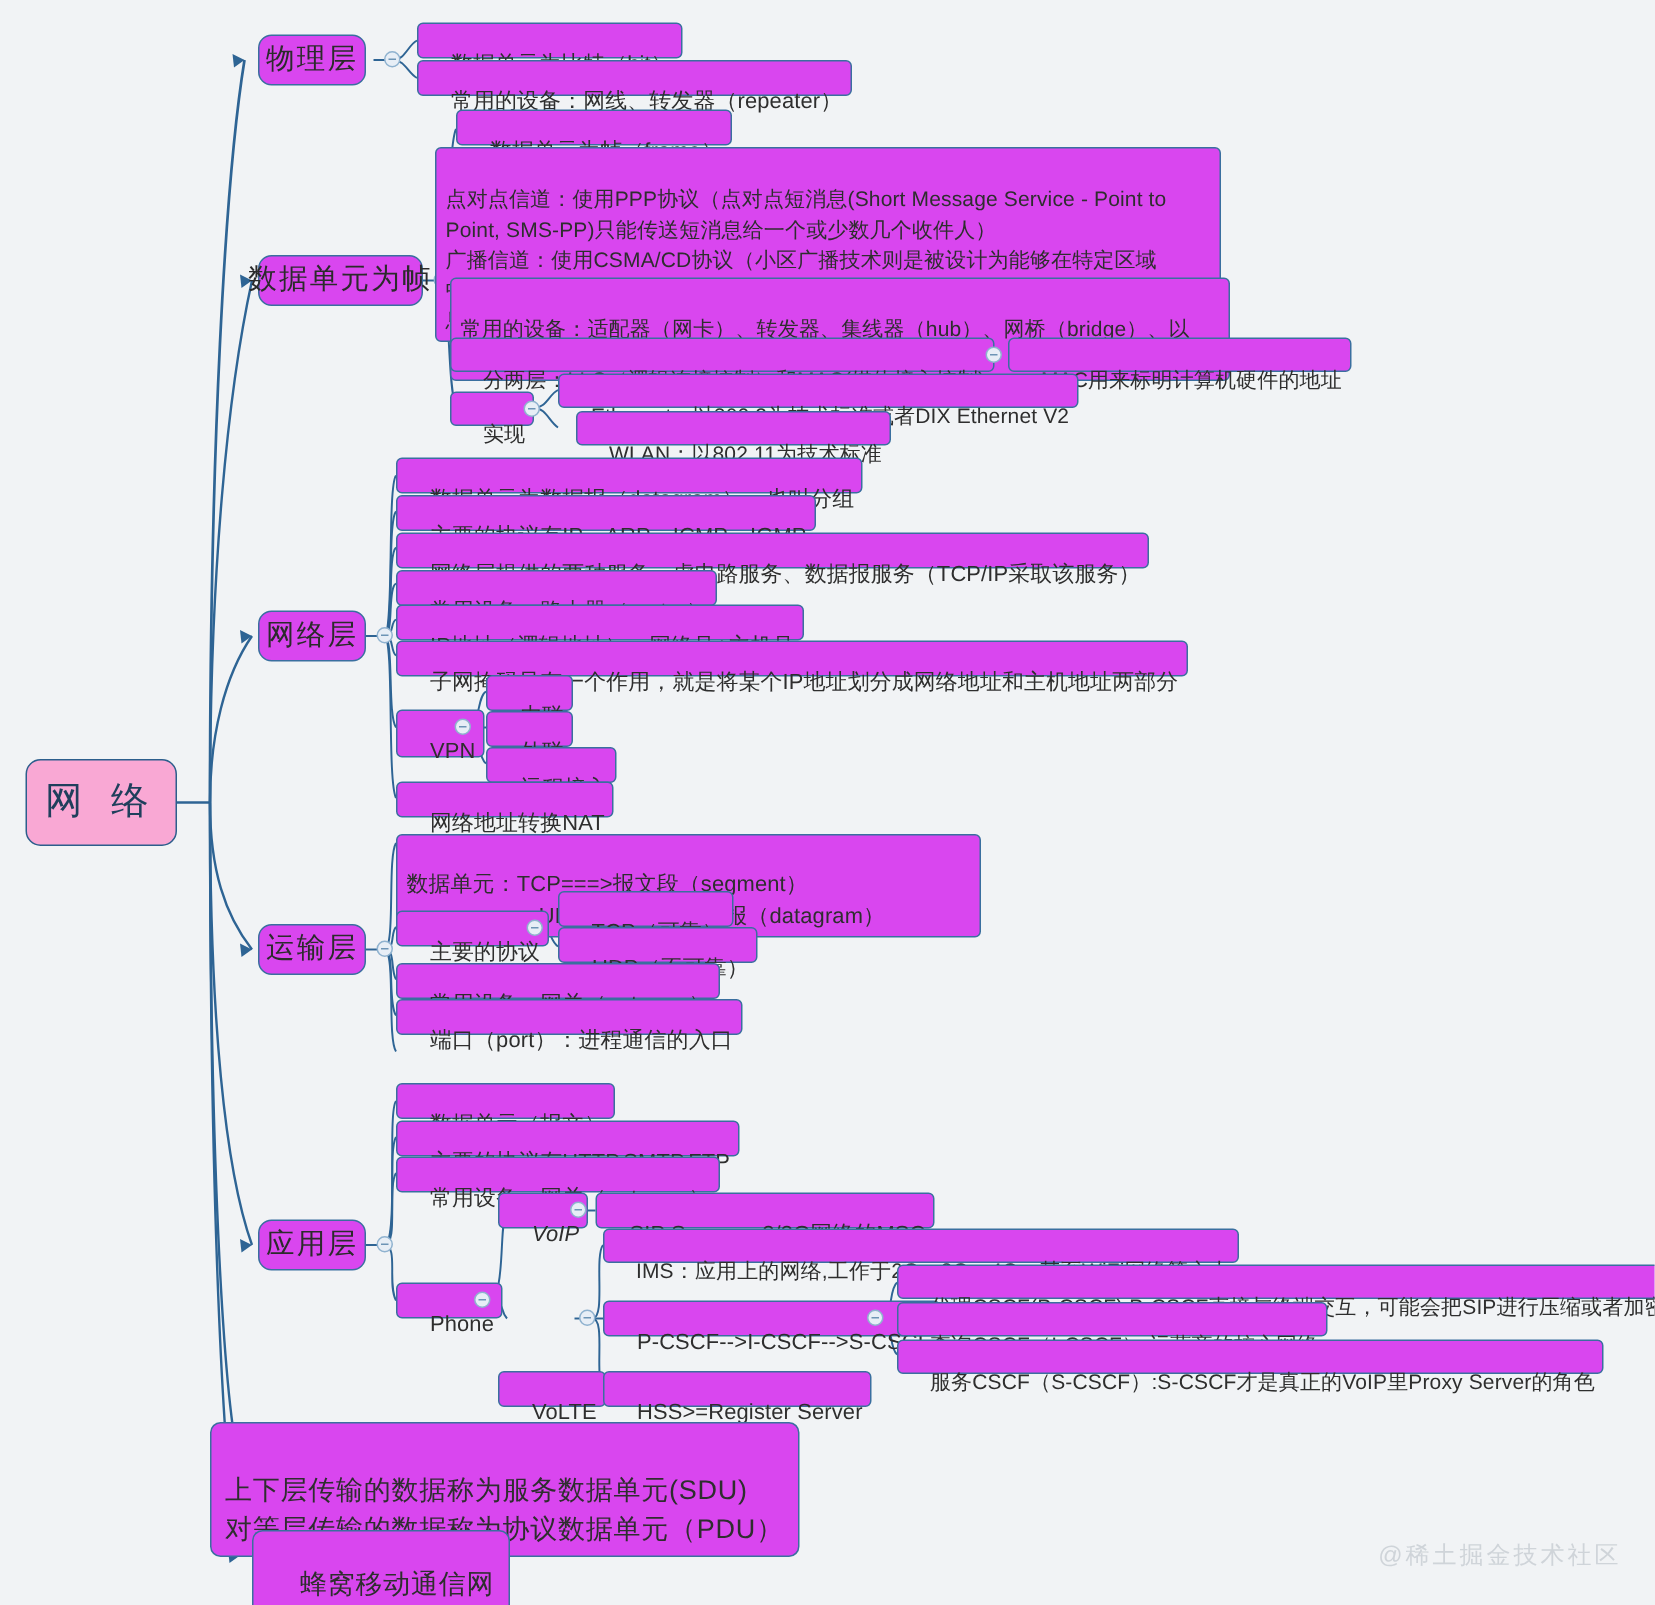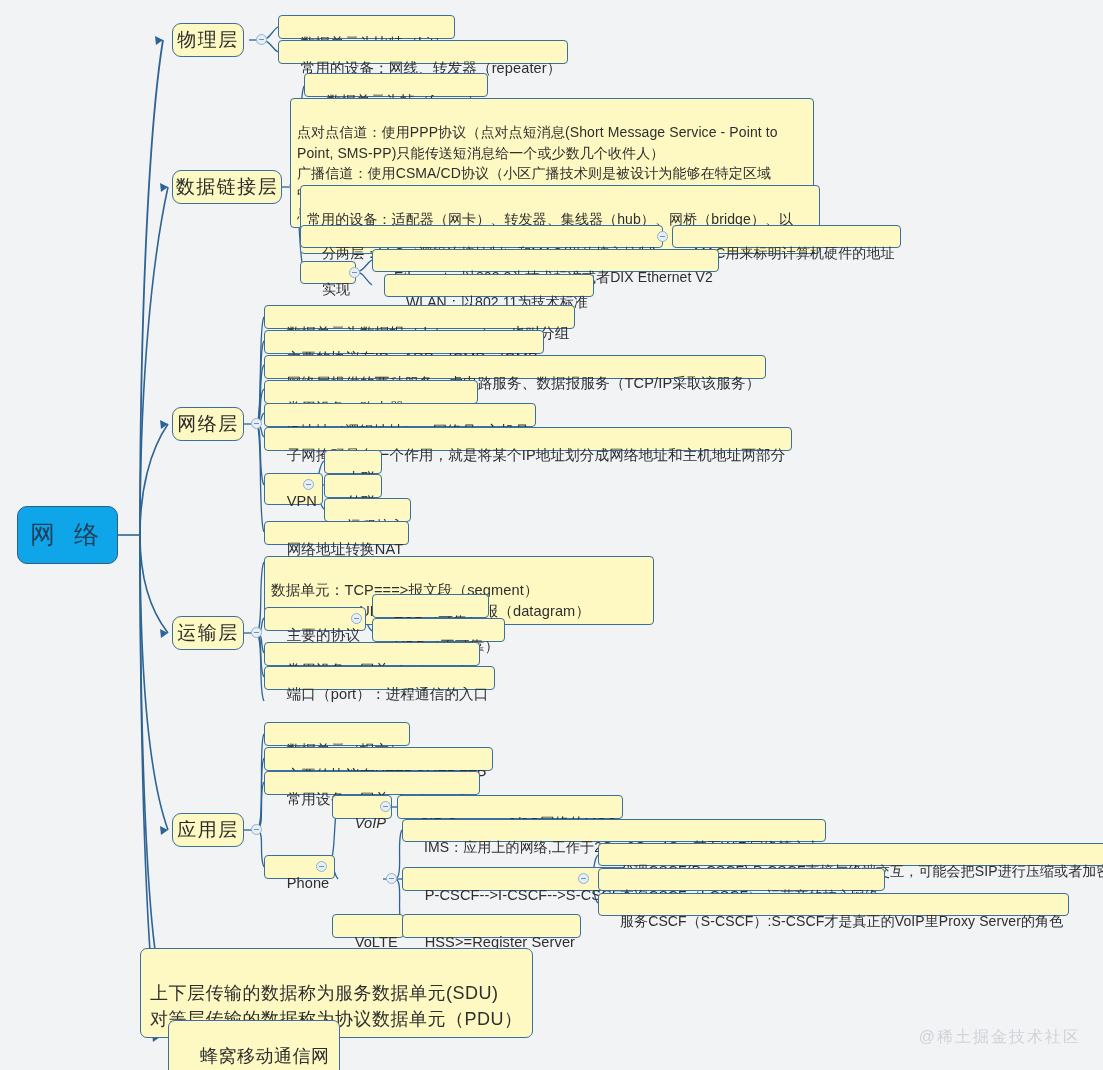--- a/index.html
+++ b/index.html
@@ -9,33 +9,33 @@
     font-family:"Liberation Sans","DejaVu Sans",sans-serif;
     overflow:hidden;
     position:relative;
   }
   #stage{position:absolute;left:0;top:0;width:1103px;height:1070px;}
   svg.links{position:absolute;left:0;top:0;width:1103px;height:1070px;pointer-events:none;}
 
   .node{
     position:absolute;
     box-sizing:border-box;
-    background:#fef9c3;
+    background:#d946ef;
     border:1px solid #3a6f9f;
     border-radius:4px;
     color:#2e2e2e;
     white-space:pre;
     line-height:1.18;
     padding:2px 5px 3px 5px;
     letter-spacing:0.1px;
   }
   .node.root{
     border-radius:10px;
     border:1px solid #2c5e8c;
-    background:#0ea5e9;
+    background:#f9a8d4;
     font-size:25px;
     letter-spacing:6px;
     padding:0;
     display:flex;align-items:center;justify-content:center;
     color:#1f3f5c;
   }
   .node.layer{
     border-radius:9px;
     font-size:19px;
     letter-spacing:1.5px;
@@ -187,21 +187,21 @@
   <div class="toggle" style="left:256px;top:34px;"></div>
 
   <div class="node small t15" style="left:278px;top:15px;height:24px;">
     <span>数据单元为比特（bit）</span>
   </div>
   <div class="node small t15" style="left:278px;top:40px;height:24px;">
     <span>常用的设备：网线、转发器（repeater）</span>
   </div>
 
   <div class="node layer" style="left:172px;top:170px;width:110px;height:34px;">
-    <span>数据链接层</span>
+    <span>数据单元为帧</span>
   </div>
   <div class="toggle" style="left:289px;top:181px;"></div>
 
   <div class="node small t15" style="left:304px;top:73px;height:24px;">
     <span>数据单元为帧（frame）</span>
   </div>
 
   <div class="node small t14 multi" style="left:290px;top:98px;width:524px;line-height:1.45;padding:3px 6px;">
     <span>点对点信道：使用PPP协议（点对点短消息(Short Message Service - Point to
 Point, SMS-PP)只能传送短消息给一个或少数几个收件人）

